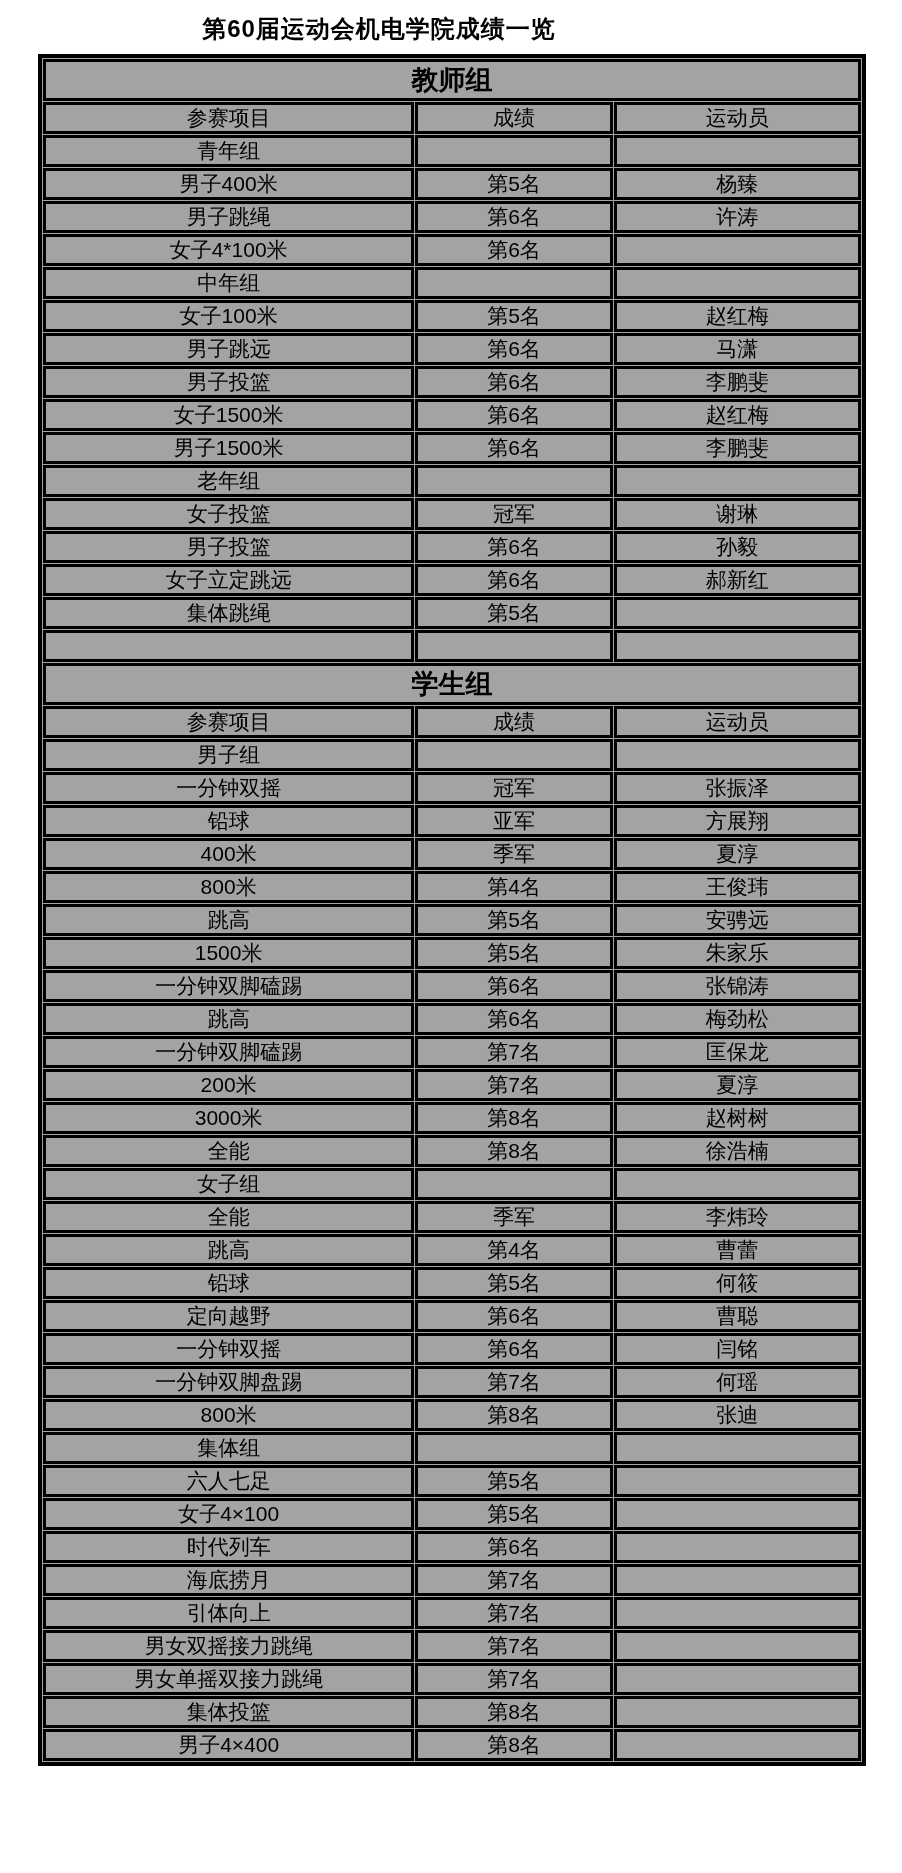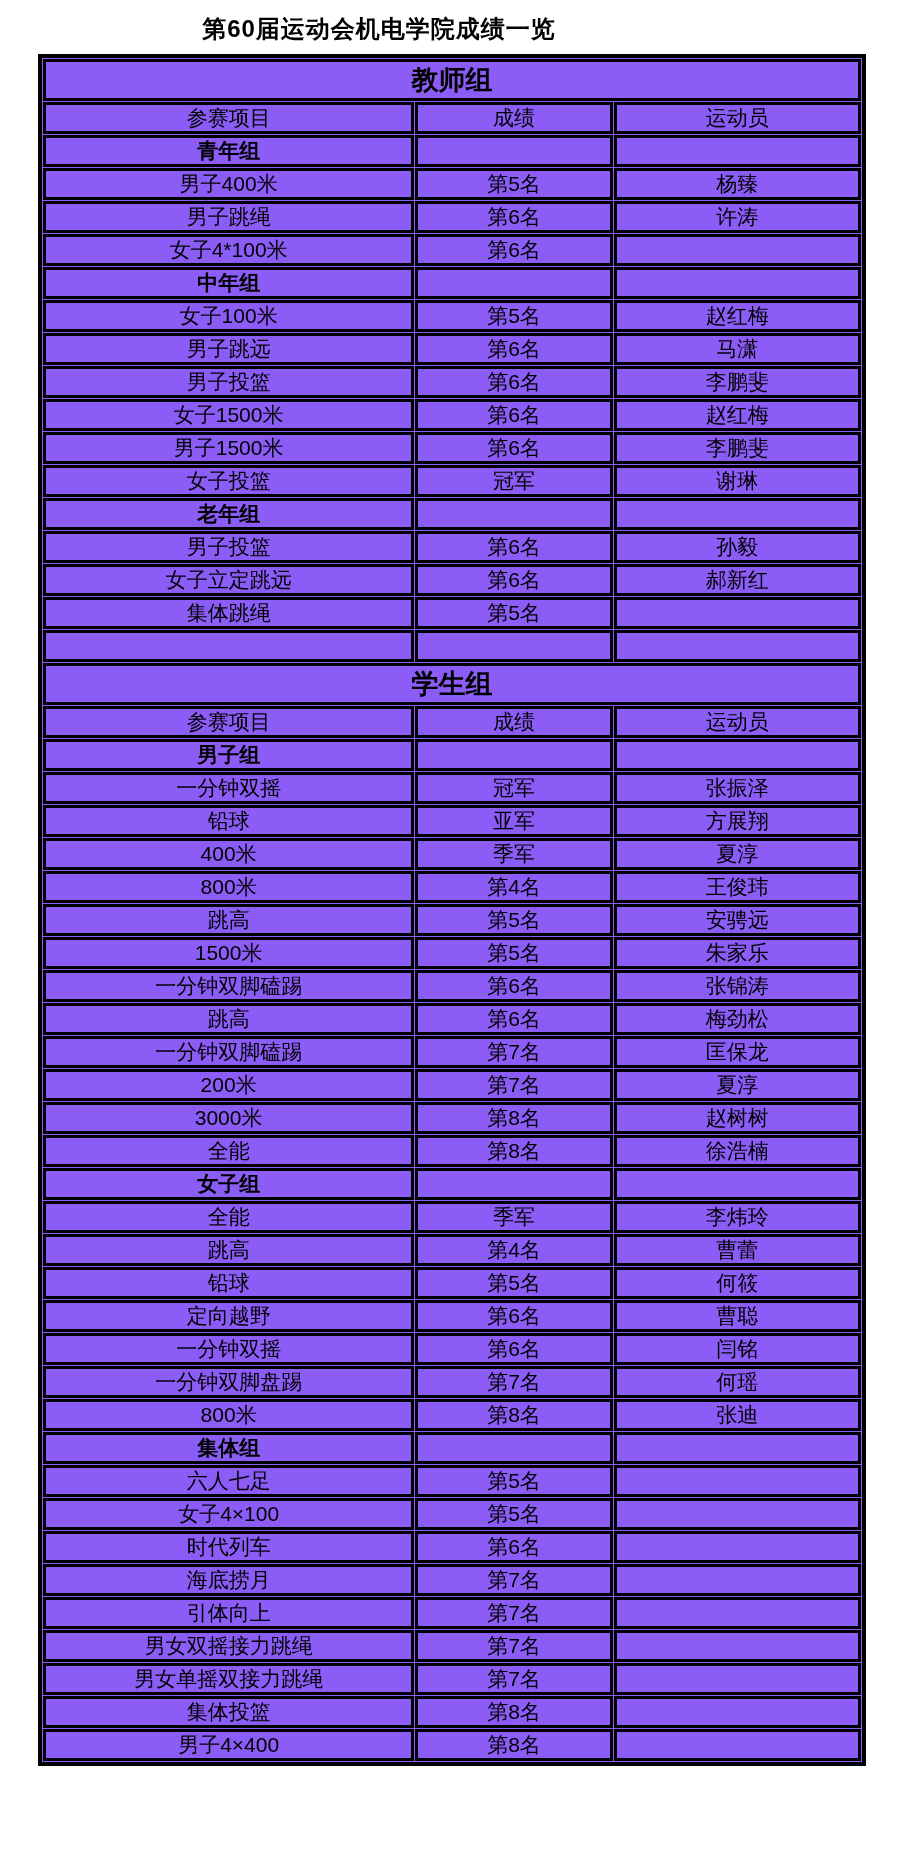--- a/index.html
+++ b/index.html
@@ -24,40 +24,40 @@
     line-height: 42px;
     white-space: nowrap;
   }
   table.results {
     margin-left: 38px;
     width: 828px;
     table-layout: fixed;
     border-collapse: separate;
     border-spacing: 1px;
     border: 4px solid #000000;
-    background: #8b5cf6;
+    background: #a3a3a3;
   }
   table.results td {
     border: 3px solid #000000;
     height: 26px;
     padding: 0 2px;
     text-align: center;
     vertical-align: middle;
     font-size: 21px;
     line-height: 1.05;
     white-space: nowrap;
     overflow: hidden;
   }
   tr.section-row td {
     height: 36px;
     font-size: 27px;
     font-weight: bold;
   }
   td.group-name {
-    font-weight: bold;
+    font-weight: normal;
   }
   td.col-header {
     font-weight: normal;
   }
 </style>
 </head>
 <body>
 
 <div class="title">第60届运动会机电学院成绩一览</div>
 
@@ -120,28 +120,28 @@
         <td>女子1500米</td>
         <td>第6名</td>
         <td>赵红梅</td>
       </tr>
       <tr>
         <td>男子1500米</td>
         <td>第6名</td>
         <td>李鹏斐</td>
       </tr>
       <tr>
+        <td class="group-name">老年组</td>
+        <td></td>
+        <td></td>
+      </tr>
+      <tr>
         <td>女子投篮</td>
         <td>冠军</td>
         <td>谢琳</td>
-      </tr>
-      <tr>
-        <td class="group-name">老年组</td>
-        <td></td>
-        <td></td>
       </tr>
       <tr>
         <td>男子投篮</td>
         <td>第6名</td>
         <td>孙毅</td>
       </tr>
       <tr>
         <td>女子立定跳远</td>
         <td>第6名</td>
         <td>郝新红</td>

